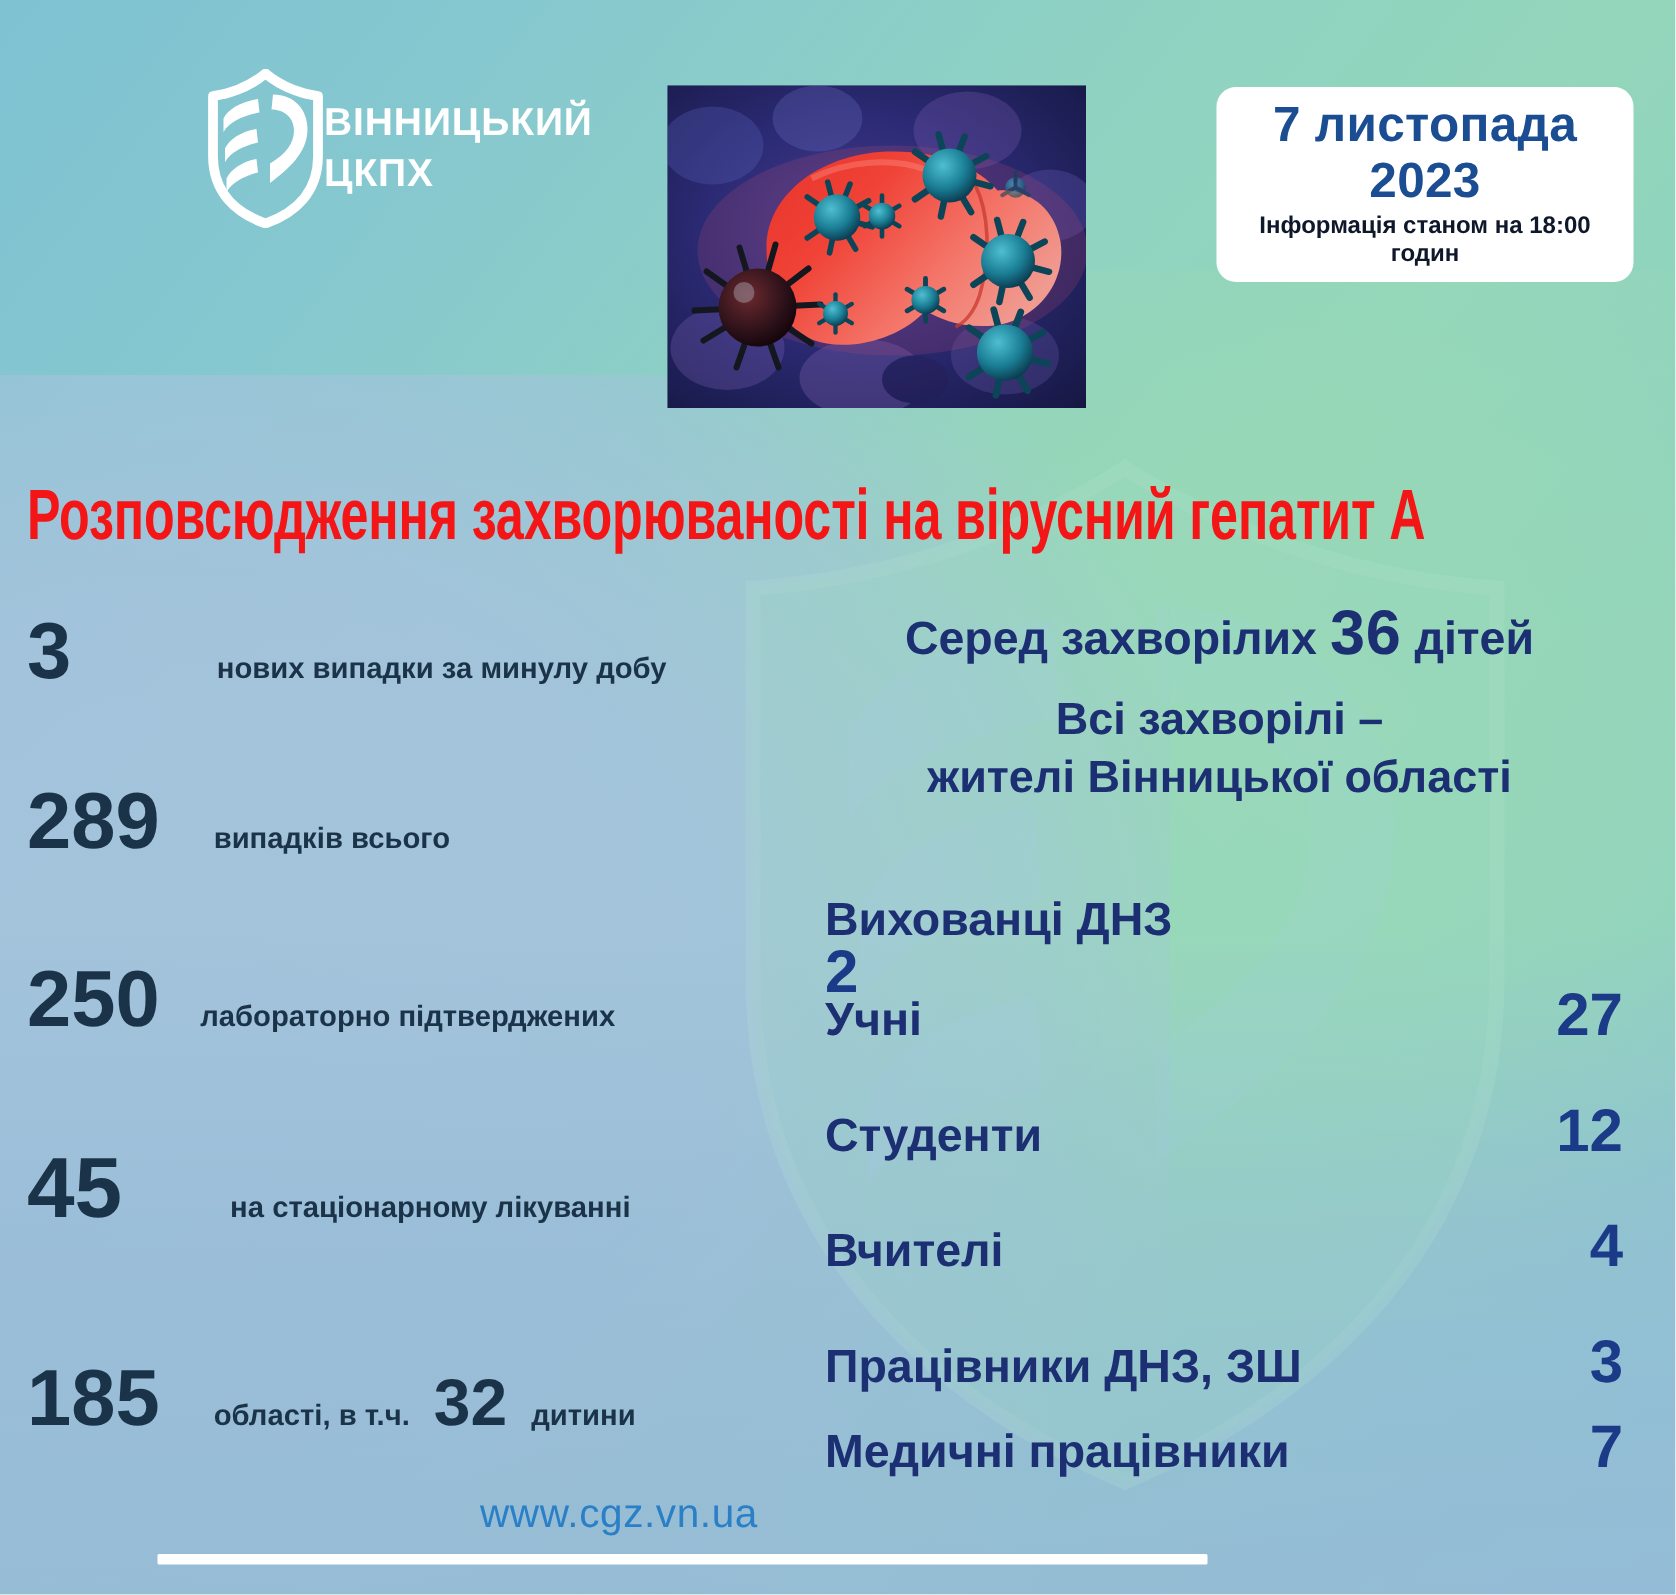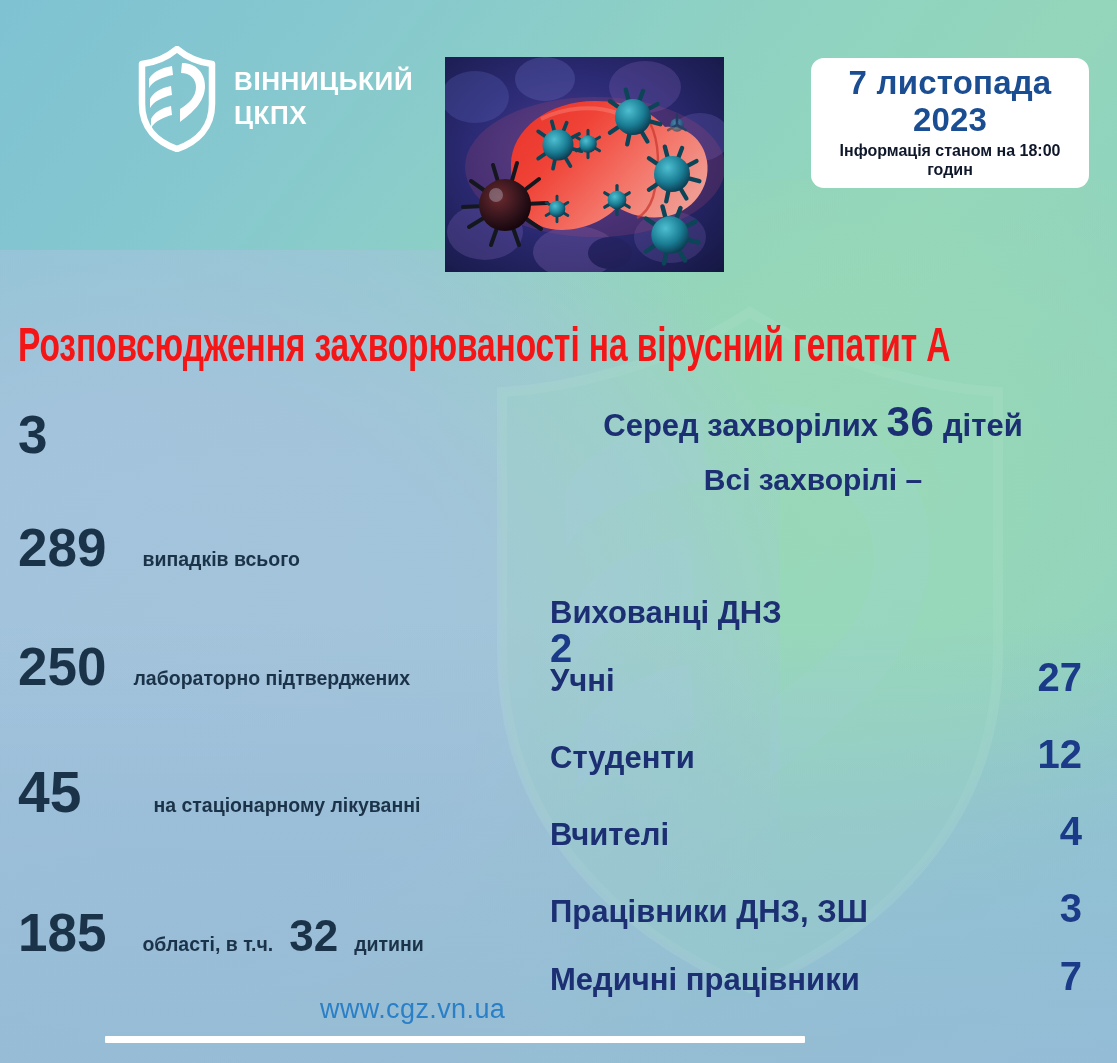--- a/index.html
+++ b/index.html
@@ -67,21 +67,20 @@
     opacity: 0.30;
     pointer-events: none;
   }
 
   
   .logo-block {
     position: absolute;
     left: 138px; top: 46px;
     display: flex;
     align-items: center;
-    gap: 18px;
   }
   .logo-mark { width: 78px; height: 106px; flex: none; }
   .logo-text {
     color: #ffffff;
     font-weight: bold;
     font-size: 26px;
     line-height: 1.30;
     letter-spacing: 0.6px;
   }
   .logo-text div { white-space: nowrap; }
@@ -429,20 +428,21 @@
     <div class="date-main">7 листопада 2023</div>
     <div class="date-sub">Інформація станом на 18:00 годин</div>
   </div>
 
   <div class="main-title">Розповсюдження захворюваності на вірусний гепатит А</div>
 
   <div class="left-col">
 
     <div class="stat-row" style="left:18px; top:16px;">
       <span class="stat-num" style="font-size:53px;">3</span>
+      <span class="stat-label" style="margin-left:97px;">нових випадки за минулу добу</span>
     </div>
 
     <div class="stat-row" style="left:18px; top:129px;">
       <span class="stat-num" style="font-size:53px;">289</span>
       <span class="stat-label" style="margin-left:36px;">випадків всього</span>
     </div>
 
     <div class="stat-row" style="left:18px; top:248px;">
       <span class="stat-num" style="font-size:53px;">250</span>
       <span class="stat-label" style="margin-left:27px;">лабораторно підтверджених</span>
@@ -463,20 +463,21 @@
   </div>
 
   <div class="right-head">
     <div class="rh-line1">
       <span>Серед захворілих</span>
       <span class="big">36</span>
       <span>дітей</span>
     </div>
     <div class="rh-line2">
       <div>Всі захворілі –</div>
+      <div>жителі Вінницької області</div>
     </div>
   </div>
 
   <div class="cat-list">
 
     <div class="cat-row" style="top:31px;flex-direction:column;">
       <span class="cat-label">Вихованці ДНЗ</span>
       <span class="cat-value">2</span>
     </div>
 
@@ -493,21 +494,21 @@
     <div class="cat-row" style="top:245px;">
       <span class="cat-label">Вчителі</span>
       <span class="cat-value">4</span>
     </div>
 
     <div class="cat-row" style="top:322px;">
       <span class="cat-label">Працівники ДНЗ, ЗШ</span>
       <span class="cat-value">3</span>
     </div>
 
-    <div class="cat-row" style="top:390px;">
+    <div class="cat-row" style="top:379px;">
       <span class="cat-label">Медичні працівники</span>
       <span class="cat-value">7</span>
     </div>
 
   </div>
 
   <div class="site-url">www.cgz.vn.ua</div>
   <div class="footer-rule"></div>
 
 </div>

